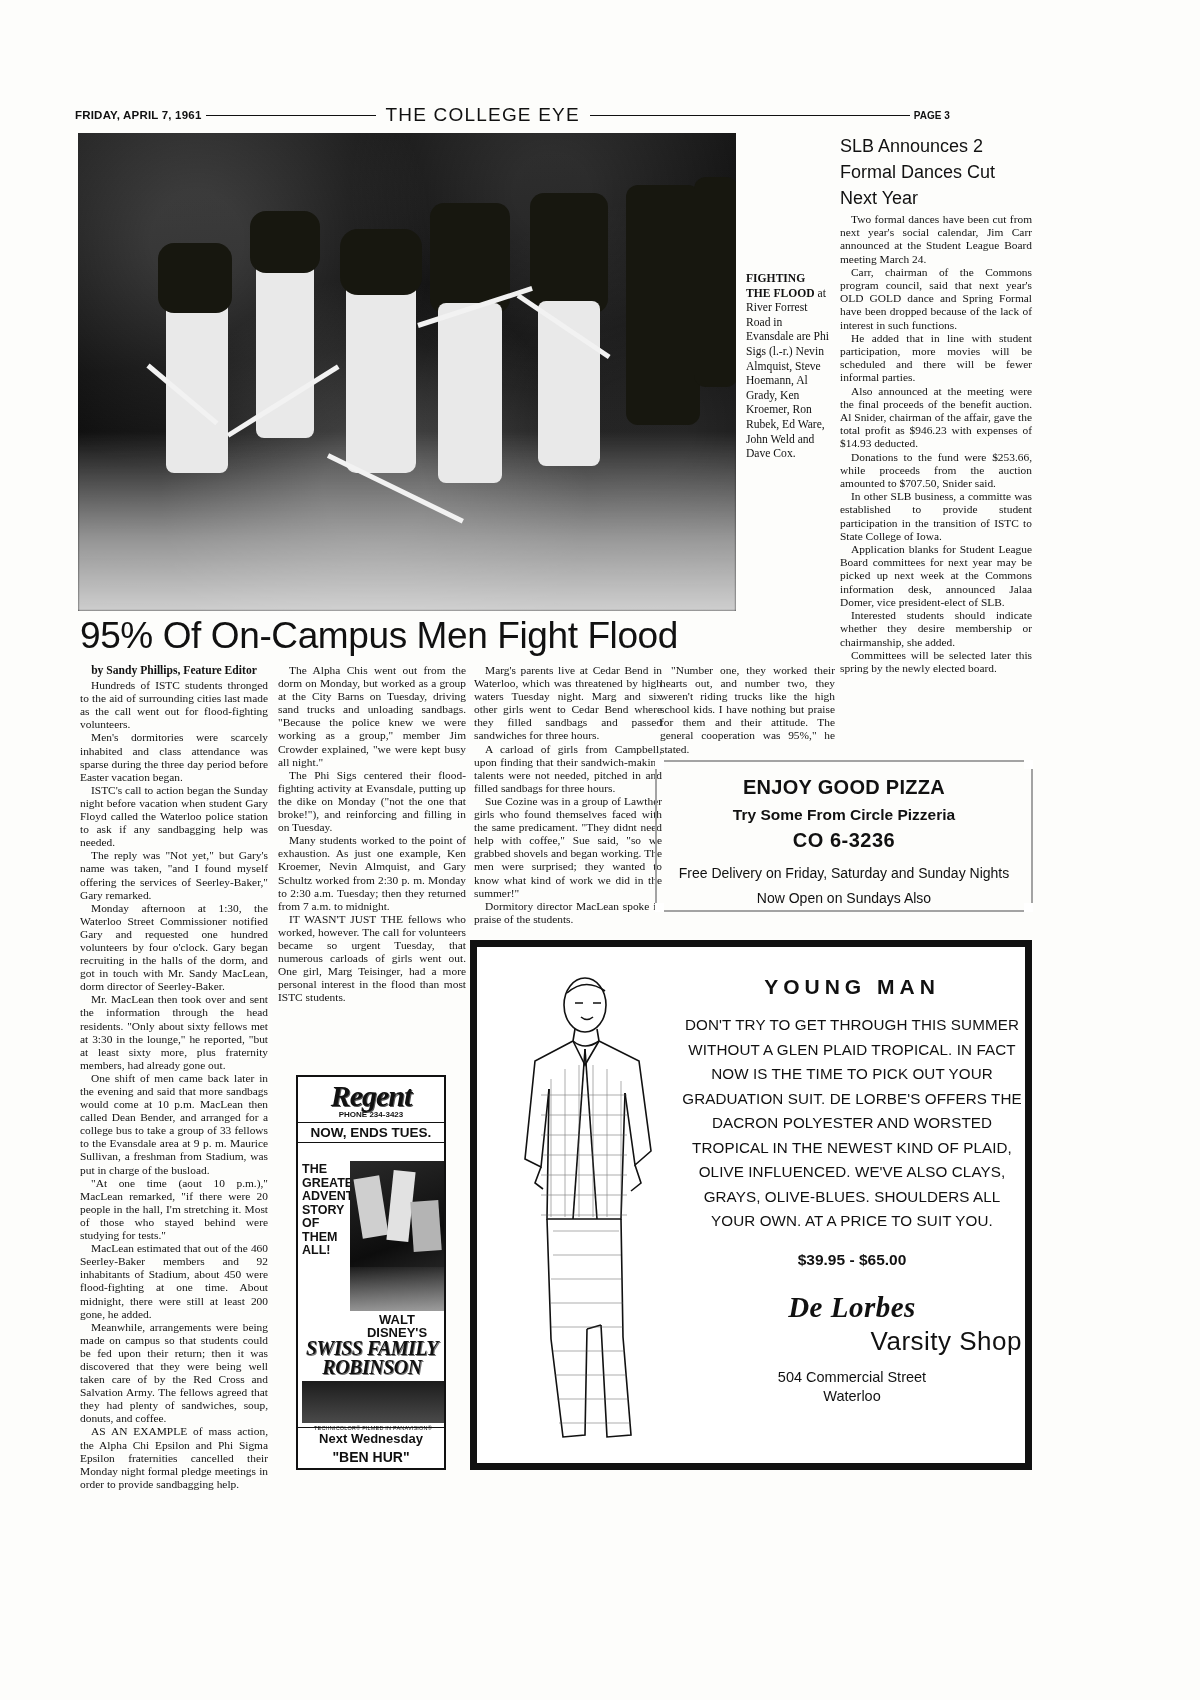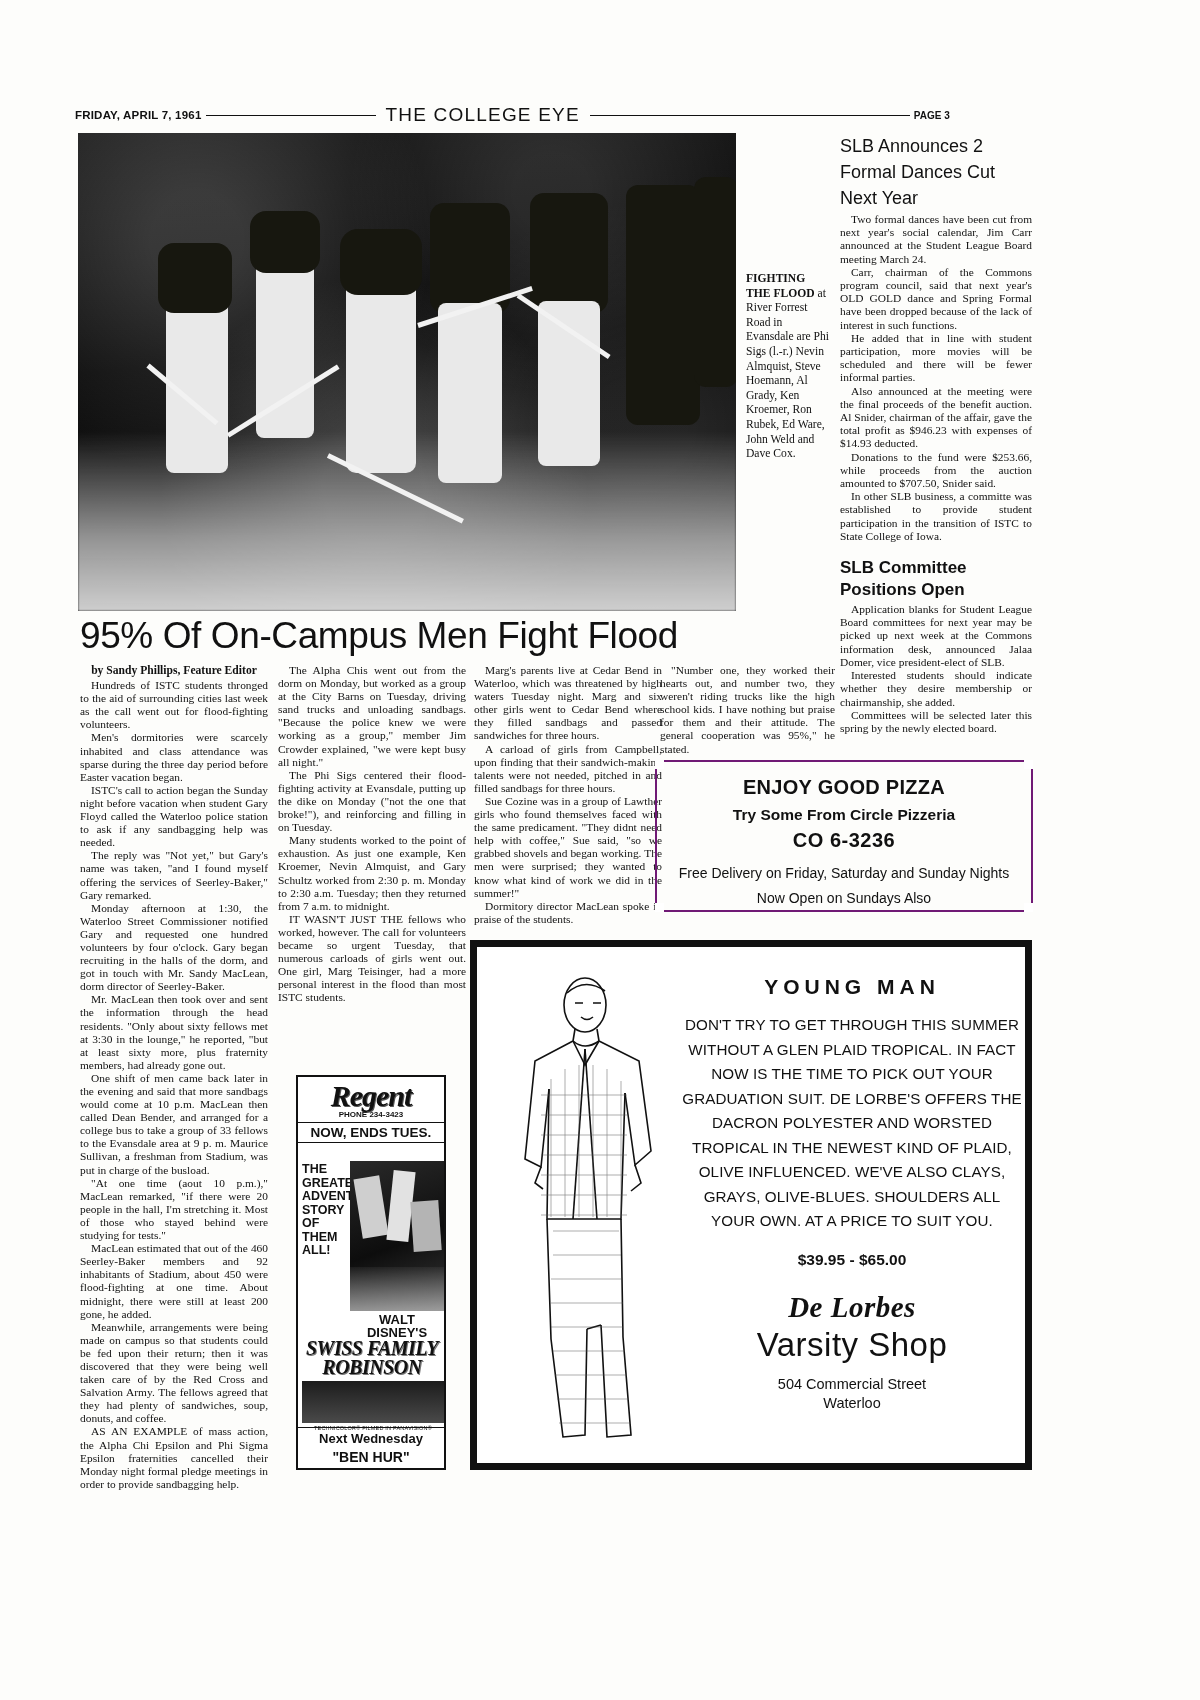--- a/index.html
+++ b/index.html
@@ -109,21 +109,21 @@
     font-weight:bold;font-size:17px;line-height:22px;margin:14px 0 2px 0;color:#111;
   }
   .rail p{
     font-family:"Liberation Serif", serif;
     font-size:11.4px;line-height:13.2px;text-align:justify;margin:0;text-indent:11px;
   }
 
   
   .pizza{
     position:absolute;left:655px;top:760px;width:378px;height:152px;
-    border:2px solid #701a75;
+    border:2px solid #a3a3a3;
     box-sizing:border-box;
     text-align:center;
     font-family:"Liberation Sans", sans-serif;
     color:#111;
   }
   .pizza .corner{position:absolute;width:9px;height:9px;background:#fff;}
   .pizza .c1{left:-2px;top:-2px;}
   .pizza .c2{right:-2px;top:-2px;}
   .pizza .c3{left:-2px;bottom:-2px;}
   .pizza .c4{right:-2px;bottom:-2px;}
@@ -212,21 +212,21 @@
   }
   .lorbes .body{
     font-size:15.2px;line-height:24.5px;letter-spacing:.1px;
   }
   .lorbes .price{font-size:15.5px;font-weight:bold;margin-top:17px;}
   .lorbes .brand{
     font-family:"Liberation Serif", serif;font-style:italic;font-weight:bold;
     font-size:29px;margin-top:22px;letter-spacing:.5px;
   }
   .lorbes .shop{
-    font-family:"Liberation Sans", sans-serif;font-size:33px;margin-top:2px;letter-spacing:.5px;
+    font-family:"Liberation Sans", sans-serif;font-size:26px;margin-top:2px;letter-spacing:.5px;text-align:right;
   }
   .lorbes .addr{font-size:14.5px;margin-top:12px;}
   .lorbes .city{font-size:14.5px;margin-top:3px;}
 </style>
 </head>
 <body>
 
 <div class="page">
 
   <div class="masthead">
@@ -263,21 +263,21 @@
 
   <div class="photo-cap">
     <b>FIGHTING THE FLOOD</b>
     <span>at River Forrest Road in Evansdale are Phi Sigs (l.-r.) Nevin Almquist, Steve Hoemann, Al Grady, Ken Kroemer, Ron Rubek, Ed Ware, John Weld and Dave Cox.</span>
   </div>
 
   <div class="headline">95% Of On-Campus Men Fight Flood</div>
 
   <div class="col" id="col1">
     <div class="byline">by Sandy Phillips, Feature Editor</div>
-    <p>Hundreds of ISTC students thronged to the aid of surrounding cities last week as the call went out for flood-fighting volunteers.</p>
+    <p>Hundreds of ISTC students thronged to the aid of surrounding cities last made as the call went out for flood-fighting volunteers.</p>
     <p>Men's dormitories were scarcely inhabited and class attendance was sparse during the three day period before Easter vacation began.</p>
     <p>ISTC's call to action began the Sunday night before vacation when student Gary Floyd called the Waterloo police station to ask if any sandbagging help was needed.</p>
     <p>The reply was "Not yet," but Gary's name was taken, "and I found myself offering the services of Seerley-Baker," Gary remarked.</p>
     <p>Monday afternoon at 1:30, the Waterloo Street Commissioner notified Gary and requested one hundred volunteers by four o'clock. Gary began recruiting in the halls of the dorm, and got in touch with Mr. Sandy MacLean, dorm director of Seerley-Baker.</p>
     <p>Mr. MacLean then took over and sent the information through the head residents. "Only about sixty fellows met at 3:30 in the lounge," he reported, "but at least sixty more, plus fraternity members, had already gone out.</p>
     <p>One shift of men came back later in the evening and said that more sandbags would come at 10 p.m. MacLean then called Dean Bender, and arranged for a college bus to take a group of 33 fellows to the Evansdale area at 9 p. m. Maurice Sullivan, a freshman from Stadium, was put in charge of the busload.</p>
     <p>"At one time (aout 10 p.m.)," MacLean remarked, "if there were 20 people in the hall, I'm stretching it. Most of those who stayed behind were studying for tests."</p>
     <p>MacLean estimated that out of the 460 Seerley-Baker members and 92 inhabitants of Stadium, about 450 were flood-fighting at one time. About midnight, there were still at least 200 gone, he added.</p>
     <p>Meanwhile, arrangements were being made on campus so that students could be fed upon their return; then it was discovered that they were being well taken care of by the Red Cross and Salvation Army. The fellows agreed that they had plenty of sandwiches, soup, donuts, and coffee.</p>
     <p>AS AN EXAMPLE of mass action, the Alpha Chi Epsilon and Phi Sigma Epsilon fraternities cancelled their Monday night formal pledge meetings in order to provide sandbagging help.</p>
@@ -303,21 +303,20 @@
 
   <div class="rail">
     <h2>SLB Announces 2 Formal Dances Cut Next Year</h2>
     <p>Two formal dances have been cut from next year's social calendar, Jim Carr announced at the Student League Board meeting March 24.</p>
     <p>Carr, chairman of the Commons program council, said that next year's OLD GOLD dance and Spring Formal have been dropped because of the lack of interest in such functions.</p>
     <p>He added that in line with student participation, more movies will be scheduled and there will be fewer informal parties.</p>
     <p>Also announced at the meeting were the final proceeds of the benefit auction. Al Snider, chairman of the affair, gave the total profit as $946.23 with expenses of $14.93 deducted.</p>
     <p>Donations to the fund were $253.66, while proceeds from the auction amounted to $707.50, Snider said.</p>
     <p>In other SLB business, a committe was established to provide student participation in the transition of ISTC to State College of Iowa.</p>
 
-    <h3>SLB Committee Positions Open</h3>
     <p>Application blanks for Student League Board committees for next year may be picked up next week at the Commons information desk, announced Jalaa Domer, vice president-elect of SLB.</p>
     <p>Interested students should indicate whether they desire membership or chairmanship, she added.</p>
     <p>Committees will be selected later this spring by the newly elected board.</p>
   </div>
 
   <div class="pizza">
     <span class="corner c1"></span>
     <span class="corner c2"></span>
     <span class="corner c3"></span>
     <span class="corner c4"></span>

